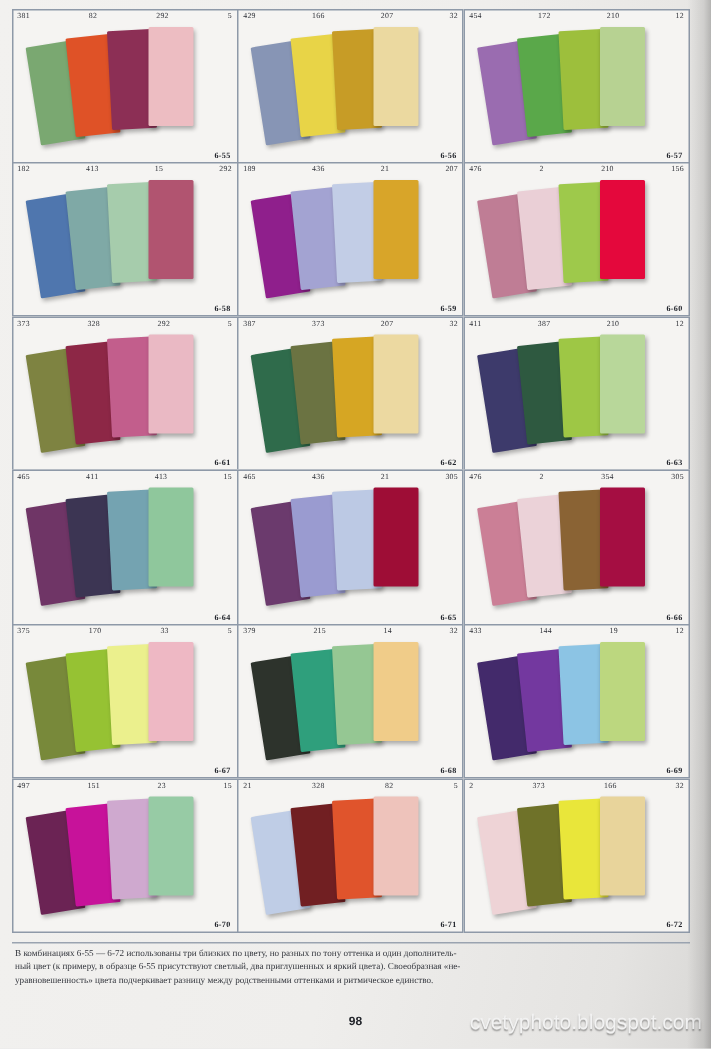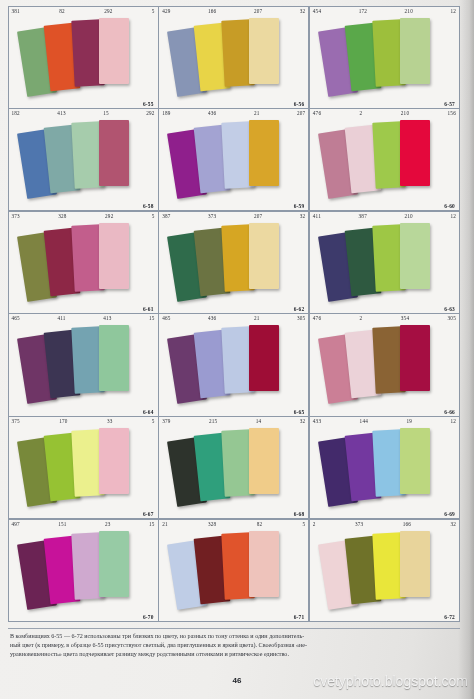--- a/index.html
+++ b/index.html
@@ -371,17 +371,17 @@
 
   <div id="capRule"></div>
 
   <div id="caption">
     <span class="line">В комбинациях 6-55 — 6-72 использованы три близких по цвету, но разных по тону оттенка и один дополнитель-</span>
     <span class="line">ный цвет (к примеру, в образце 6-55 присутствуют светлый, два приглушенных и яркий цвета). Своеобразная «не-</span>
     <span class="line">уравновешенность» цвета подчеркивает разницу между родственными оттенками и ритмическое единство.</span>
   </div>
 
   <div id="footer">
-    <div id="pageno">46</div>
+    <div id="pageno">98</div>
     <div id="watermark">cvetyphoto.blogspot.com</div>
   </div>
 
 </div>
 
 </body></html>

